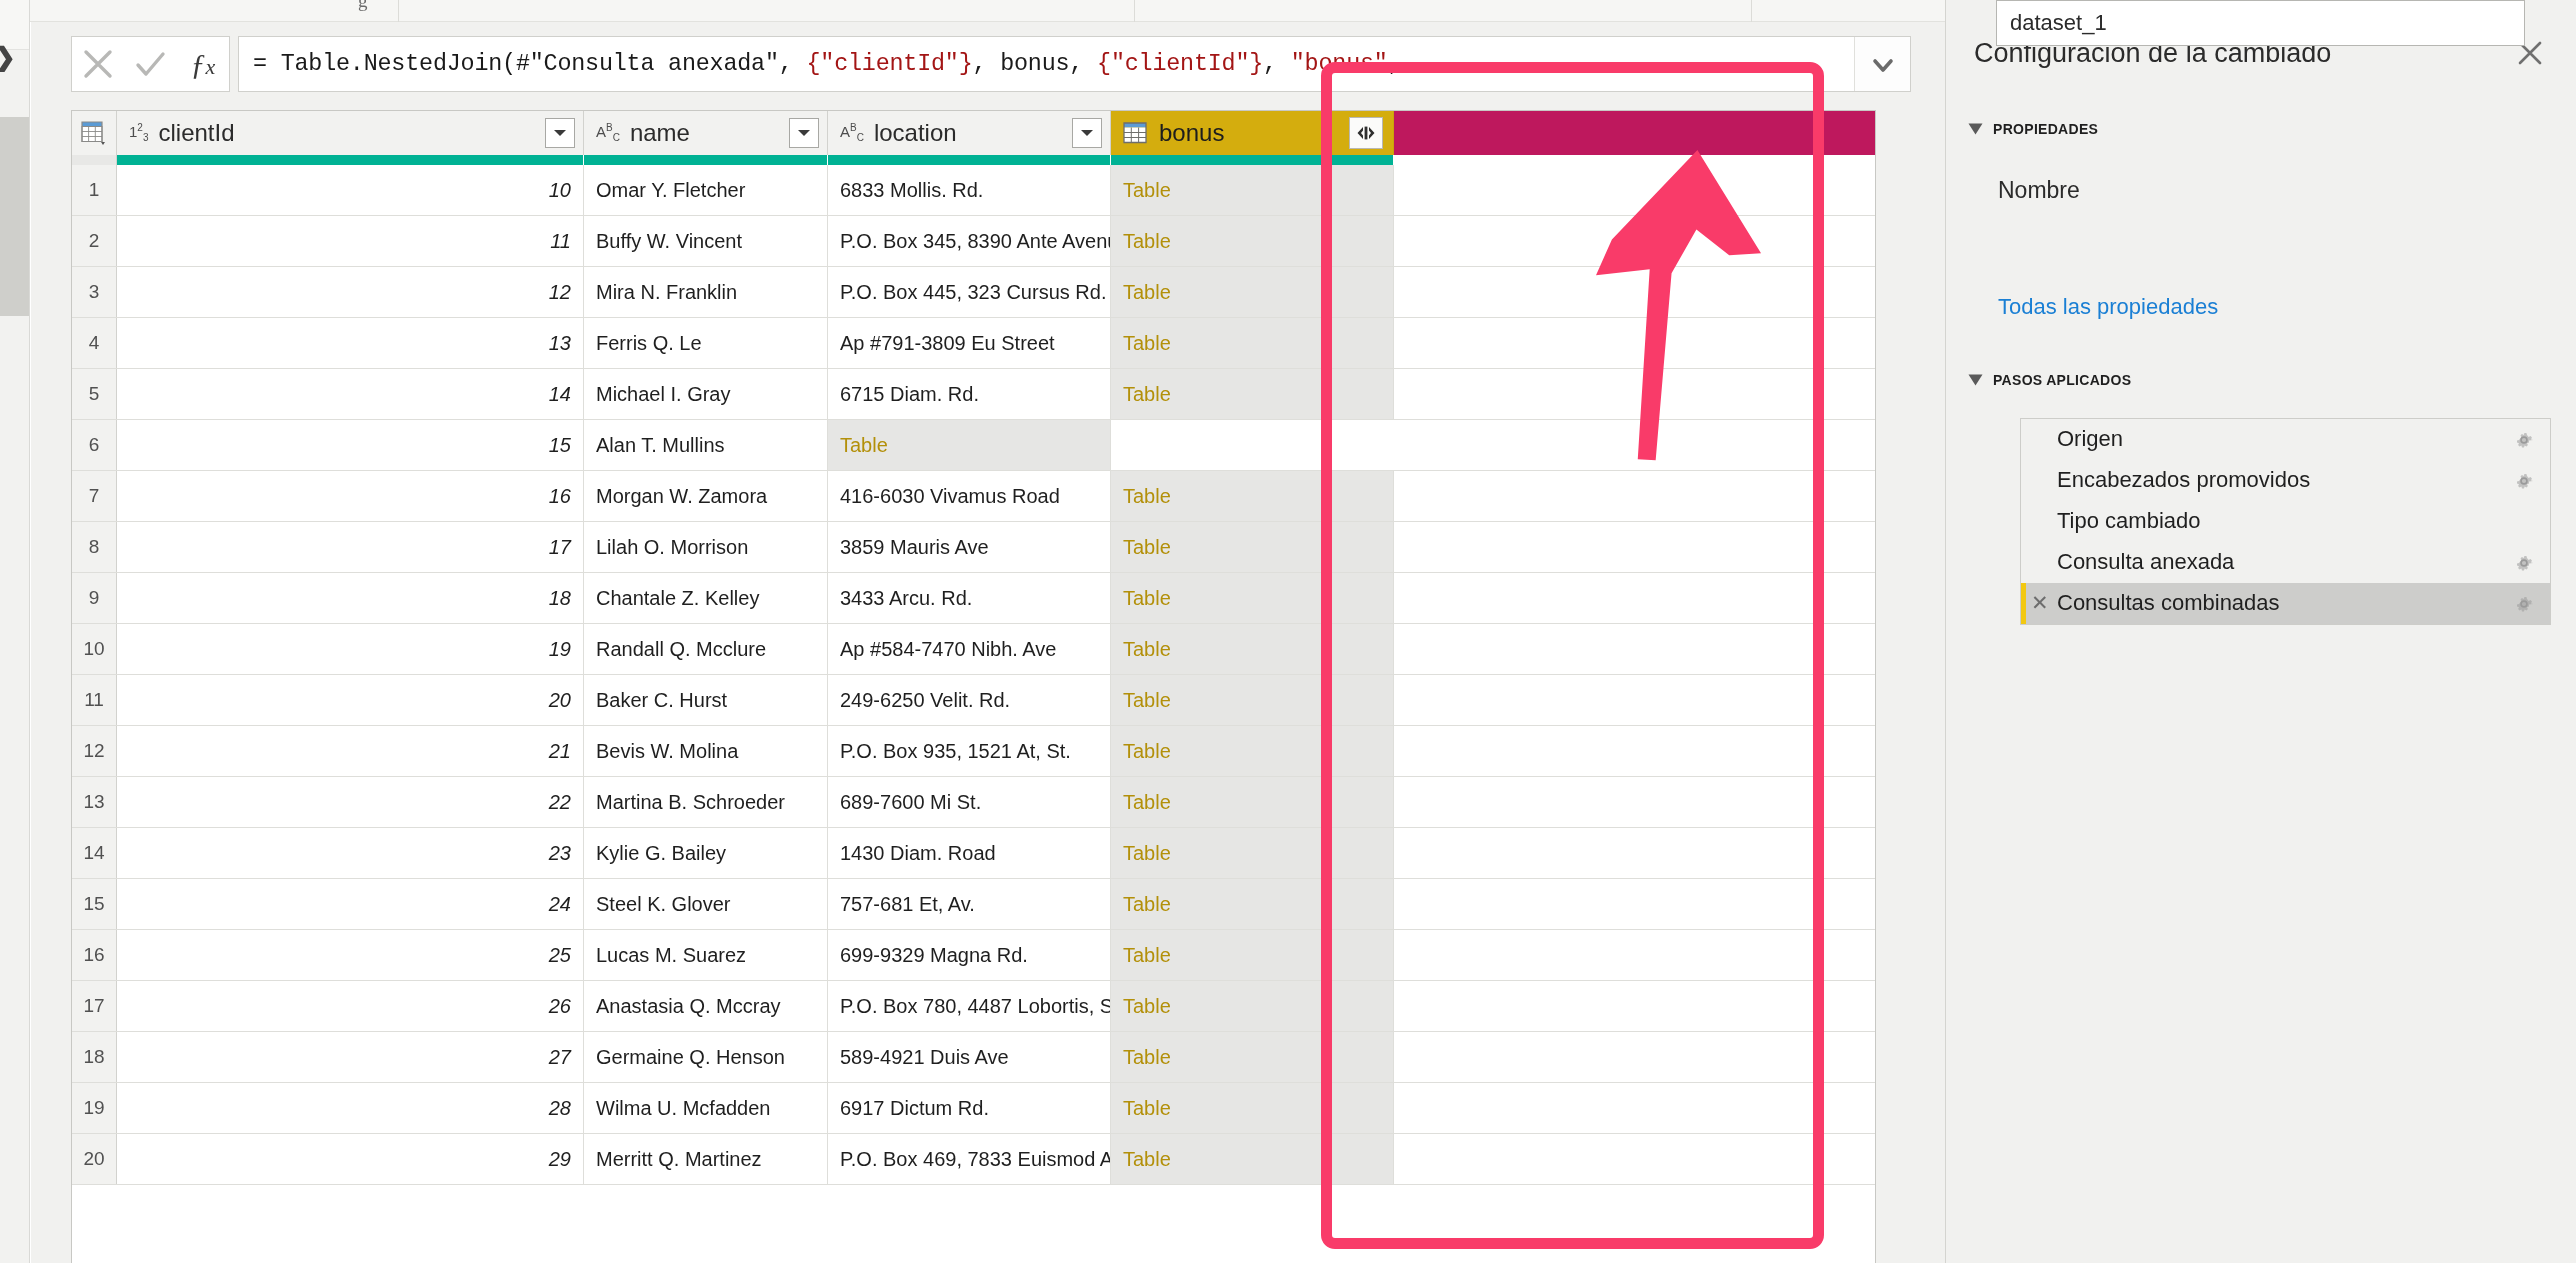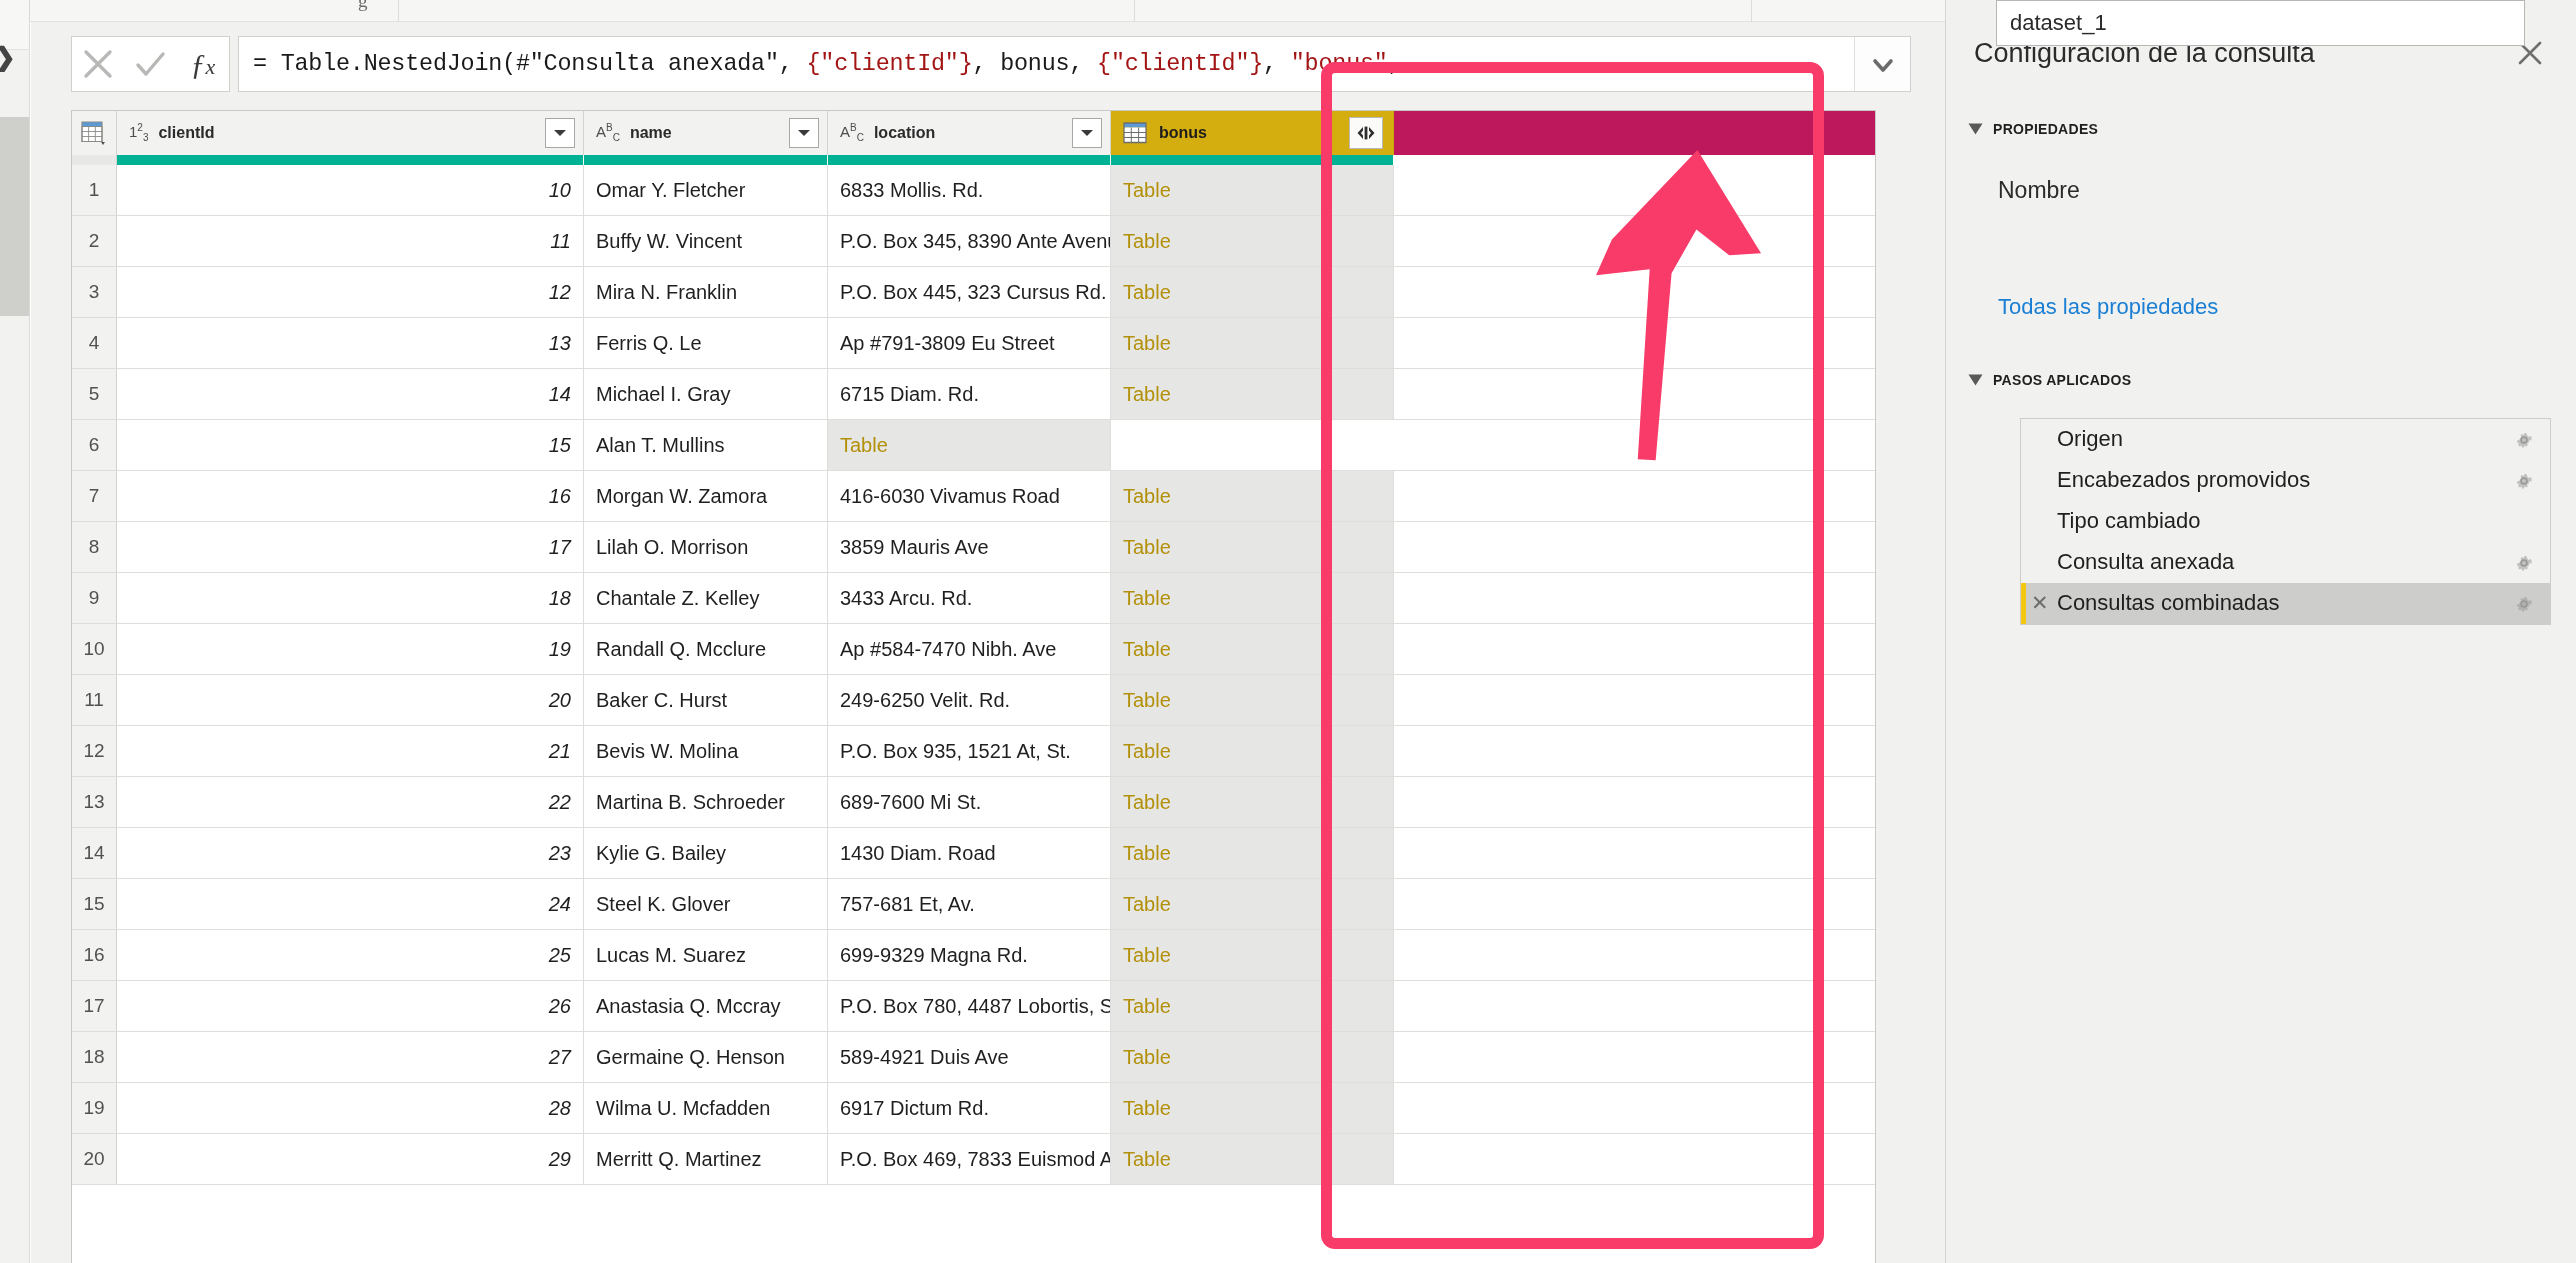--- a/index.html
+++ b/index.html
@@ -97,21 +97,21 @@
   }
   .hdr-cell.sel { background: #d4ad0e; border-right: 1px solid #c9a40c; }
   .type-icon {
     font-size: 15px; color: #4d4d4d; margin-right: 10px;
     font-family: "Liberation Sans", sans-serif; white-space: nowrap;
     display: inline-block; line-height: 1;
   }
   .type-icon sup { font-size: 10px; vertical-align: super; }
   .type-icon sub { font-size: 10px; vertical-align: sub; }
   .hdr-label {
-    font-size: 16px; color: #2b2b2b; font-weight: 700;
+    font-size: 24px; color: #2b2b2b; font-weight: 400;
     font-family: "Liberation Sans", sans-serif; white-space: nowrap;
   }
   .hdr-cell.sel .hdr-label { color: #1d1d1d; }
   .filter-btn {
     position: absolute; right: 8px; top: 7px; width: 30px; height: 30px;
     background: #ffffff; border: 1px solid #a8a8a4;
     display: flex; align-items: center; justify-content: center;
   }
   .expand-btn {
     position: absolute; right: 10px; top: 6px; width: 34px; height: 32px;
@@ -468,21 +468,21 @@
             <div class="cell" style="width: 244px; min-width: 244px;">Merritt Q. Martinez</div>
             <div class="cell" style="width: 283px; min-width: 283px;">P.O. Box 469, 7833 Euismod Av.</div>
             <div class="cell tablecell" style="width: 283px; min-width: 283px;">Table</div>
           </div>
         </div>
     </div>
   </div>
 
   <div class="right-panel">
     <div class="rp-title-row">
-      <span class="rp-title">Configuración de la consulta</span>
+      <span class="rp-title">Configuración de la cambiado</span>
       <span class="rp-close">
         <svg width="30" height="30" viewBox="0 0 30 30">
           <path d="M5 5 L25 25 M25 5 L5 25" stroke="#6f6f6f" stroke-width="2.6" fill="none" stroke-linecap="round"></path>
         </svg>
       </span>
     </div>
 
     <div class="section-hdr" style="top:121px">
       <span class="tri"></span>
       <span class="section-label">PROPIEDADES</span>

